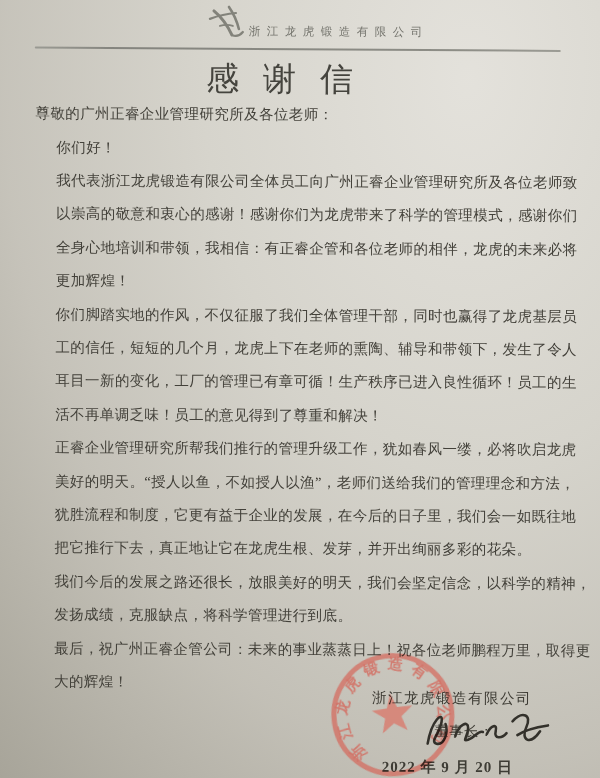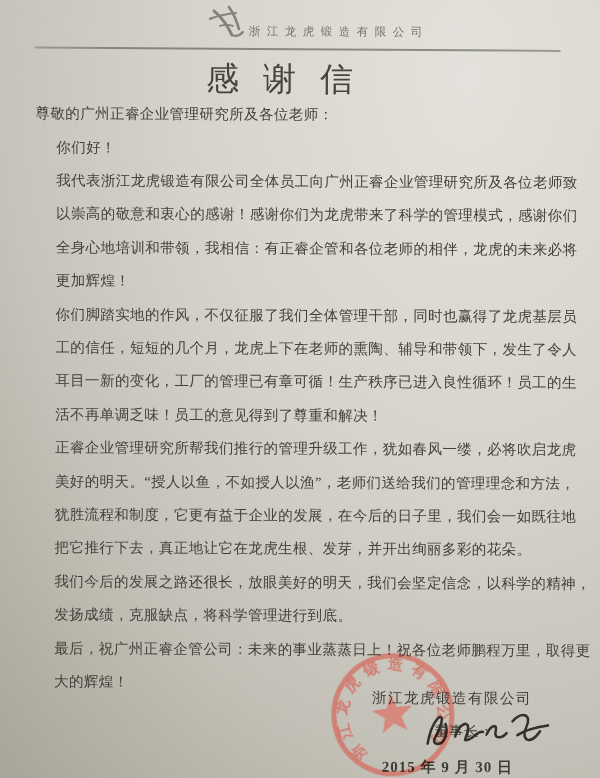--- a/index.html
+++ b/index.html
@@ -109,21 +109,21 @@
         <svg class="sig-svg" viewBox="0 0 140 46">
           <g fill="none" stroke="#33312b" stroke-width="2.6" stroke-linecap="round">
             <path d="M8 38 C12 14 24 4 22 16 C20 28 10 36 17 38 C25 40 29 26 26 18"></path>
             <path d="M36 30 C40 18 49 14 49 22 C49 31 42 36 49 34 C56 32 59 24 64 26"></path>
             <path d="M68 28 C72 19 79 17 77 25 C75 33 83 33 88 27"></path>
             <path d="M94 15 C104 4 114 8 108 21 C102 34 112 40 122 25"></path>
             <path d="M99 29 C106 24 117 21 130 19"></path>
           </g>
         </svg>
       </div>
-      <div class="date">2015 年 9 月 30 日</div>
+      <div class="date">2022 年 9 月 20 日</div>
     </div>
 
     <svg class="seal" viewBox="0 0 126 126">
       <defs>
         <path id="sealArc" d="M 37 100 A 45 45 0 1 1 89 100" fill="none"></path>
       </defs>
       <circle cx="63" cy="63" r="58" fill="none" stroke="#d4685c" stroke-width="5" opacity="0.82"></circle>
       <polygon points="63,42 68,56.1 83,56.5 71.1,65.6 75.3,80 63,71.5 50.7,80 54.9,65.6 43,56.5 58,56.1" fill="#db7467" opacity="0.85"></polygon>
       <text font-size="15" font-weight="bold" fill="#d4685c" opacity="0.9" letter-spacing="7" font-family="Liberation Serif, DejaVu Serif, serif">
         <textPath href="#sealArc" startOffset="4">浙江龙虎锻造有限公司</textPath>

